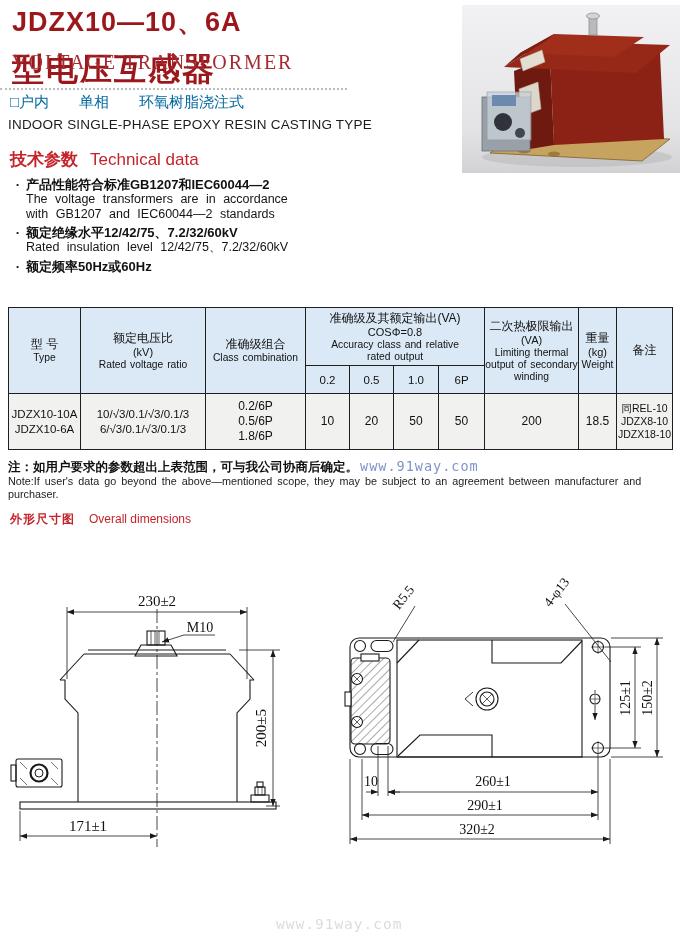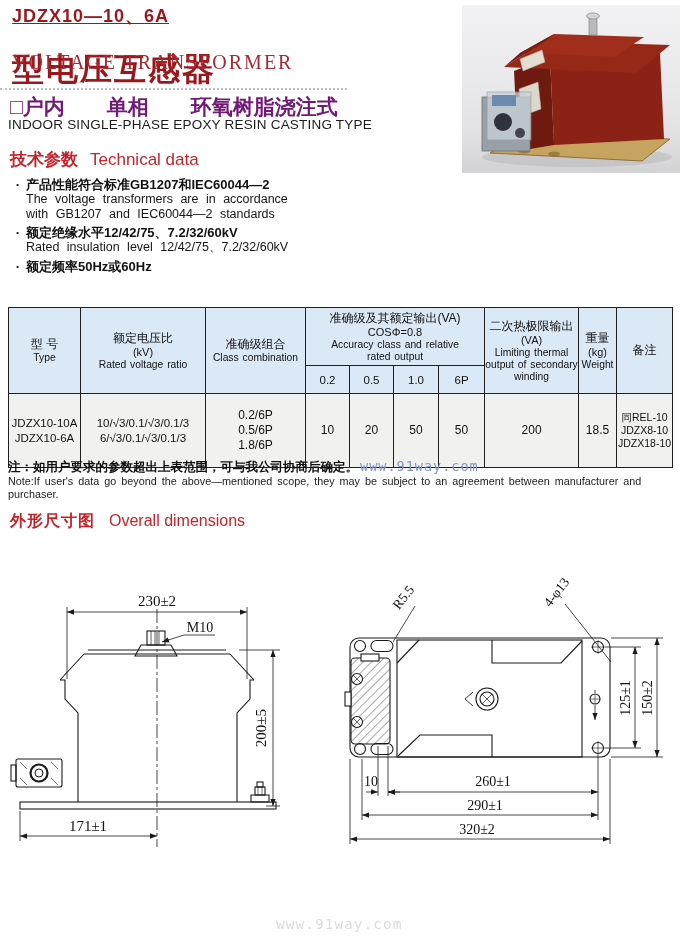--- a/index.html
+++ b/index.html
@@ -1,60 +1,60 @@
 <!DOCTYPE html>
 <html><head>
 <meta charset="utf-8">
 <style>
   html,body{margin:0;padding:0;background:#ffffff;}
   .page{position:relative;width:680px;height:942px;background:#fff;overflow:hidden;
         font-family:"Liberation Sans",sans-serif;color:#111;}
   .abs{position:absolute;}
 
   
-  .model-title{left:12px;top:4px;font-size:18px;font-weight:bold;color:#9c171c;letter-spacing:1px;text-decoration:underline;}
+  .model-title{left:12px;top:4px;font-size:27px;font-weight:bold;color:#9c171c;letter-spacing:1px;}
   .type-title{left:12px;top:48px;font-size:32px;font-weight:bold;color:#9c171c;letter-spacing:2px;}
   .title-en{left:12px;top:51px;font-family:"Liberation Serif",serif;font-size:20px;color:#a52b33;letter-spacing:2px;}
   .dotline{left:0;top:88px;width:347px;height:0;border-top:2px dotted #bdbdbd;}
-  .subtitle-cn{left:10px;top:93px;font-size:21px;font-weight:bold;color:#701a75;}
+  .subtitle-cn{left:10px;top:93px;font-size:15px;font-weight:normal;color:#0369a1;}
   .subtitle-en{left:8px;top:117px;font-size:13.5px;color:#1c1c1c;letter-spacing:.2px;}
 
   
   .tech-head{left:10px;top:148px;font-size:17px;}
   .tech-head .cn{font-weight:bold;color:#c5232a;font-family:Liberation Serif, serif;}
   .tech-head .en{color:#c5232a;margin-left:12px;text-align:center;}
   .bullets{left:10px;top:177px;width:440px;}
   .bullet{display:flex;margin-bottom:4px;}
   .bm{width:16px;text-align:center;font-weight:bold;font-size:13px;line-height:15px;}
   .bl-cn{font-size:13px;font-weight:bold;line-height:15px;}
   .bl-en{font-size:12.5px;line-height:14.5px;word-spacing:4px;color:#151515;}
 
   
   table.spec{position:absolute;left:8px;top:307px;width:664px;border-collapse:collapse;table-layout:fixed;}
   table.spec th,table.spec td{border:1.4px solid #1f1f1f;padding:0;text-align:center;vertical-align:middle;}
   table.spec th{background:#dbe9f6;font-weight:normal;}
   table.spec td{background:#f1f1ef;}
-  tr.r1{height:58px;} tr.r2{height:28px;} tr.r3{height:74px;}
+  tr.r1{height:58px;} tr.r2{height:28px;} tr.r3{height:56px;}
   .hcn{font-size:12px;line-height:15px;}
   .hsm{font-size:11px;line-height:13px;}
   .hen{font-size:10.3px;line-height:12px;word-spacing:1px;}
   .sub{font-size:11.5px;}
   .dv{font-size:12px;line-height:15px;}
   .dv-s{font-size:11.5px;line-height:15px;}
   .dv-r{font-size:10.5px;line-height:13px;}
 
   
   .note{left:8px;top:459px;width:668px;}
   .note-cn{font-size:12.5px;font-weight:bold;color:#101010;line-height:15px;}
   .wm-inline{font-family:"DejaVu Sans Mono",monospace;font-weight:normal;font-size:13.5px;
              color:#8094cc;letter-spacing:1px;margin-left:2px;}
   .note-en{font-size:10.8px;color:#222;word-spacing:2px;line-height:13px;}
 
   
-  .dims-head{left:10px;top:511px;font-size:16px;text-align:right;}
+  .dims-head{left:10px;top:511px;font-size:12px;text-align:right;}
   .dims-head .cn{font-weight:bold;color:#c5232a;letter-spacing:1px;}
   .dims-head .en{color:#c5232a;margin-left:14px;}
 
   
   svg text{font-family:"Liberation Serif",serif;fill:#111;}
   .wm-bottom{left:276px;top:916px;font-family:"DejaVu Sans Mono",monospace;font-size:14.5px;
              color:#dcdcdc;letter-spacing:1px;}
 </style>
 </head>
 <body>

